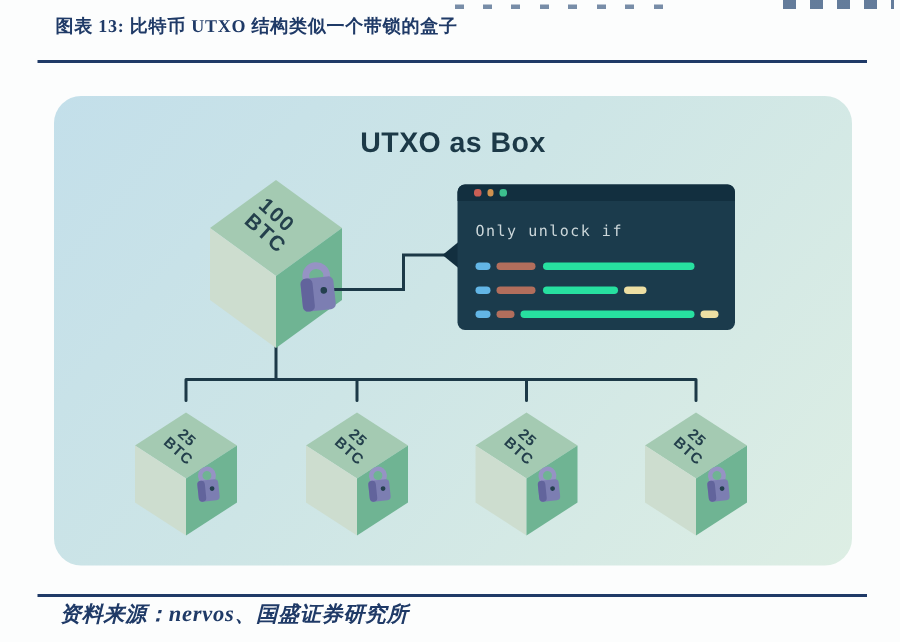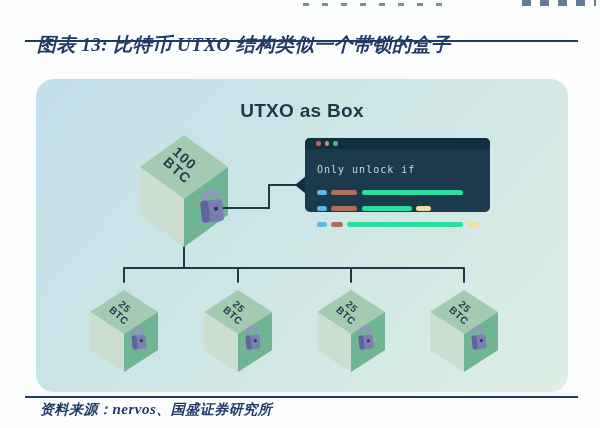--- a/index.html
+++ b/index.html
@@ -9,43 +9,42 @@
     font-family:"Liberation Sans",sans-serif;
   }
   
   .top-clip-a{position:absolute;top:3px;left:303px;width:150px;height:3px;
     background:repeating-linear-gradient(90deg,#31517a 0 6px,transparent 6px 19px);opacity:.65;}
   .top-clip-b{position:absolute;top:0;left:522px;width:74px;height:6px;
     background:repeating-linear-gradient(90deg,#31517a 0 9px,transparent 9px 18px);opacity:.75;}
 
   .fig-title{
     position:absolute;left:37px;top:9px;
-    font-family:"Liberation Serif",serif;font-style:italic;font-weight:bold;
-    font-size:19px;color:var(--accent-navy);letter-spacing:.5px;white-space:nowrap;margin-top:23px;
+    font-family:"Liberation Serif",serif;font-weight:bold;
+    font-size:12px;color:var(--accent-navy);letter-spacing:.5px;white-space:nowrap;
   }
   .rule{position:absolute;left:25px;width:553px;height:2px;background:var(--accent-navy);}
   .rule-top{top:40px;}
   .rule-bottom{top:396px;}
 
   .card{
     position:absolute;left:36px;top:64px;width:532px;height:313px;border-radius:18px;
     background:linear-gradient(130deg,var(--card-bg-start) 0%,#cde5e6 45%,var(--card-bg-end) 100%);
-    margin-top:15px;
   }
   .card-title{
     position:absolute;top:21px;left:0;width:100%;text-align:center;
     font-size:19px;font-weight:bold;color:var(--ink);letter-spacing:.3px;
   }
   .diagram-svg{position:absolute;left:0;top:0;}
   .cube-label{font-family:"Liberation Sans",sans-serif;font-weight:bold;fill:#24404c;text-anchor:middle;}
   .cube-label.big{font-size:14px;letter-spacing:1px;}
   .cube-label.small{font-size:10px;letter-spacing:.5px;}
 
   .terminal{
-    position:absolute;left:269px;top:59px;width:185px;height:74px;
+    position:absolute;left:269px;top:59px;width:185px;height:97px;
     background:var(--terminal-bg);border-radius:5px;
   }
   .term-bar{
     height:11px;background:var(--terminal-bar);border-radius:5px 5px 0 0;
     display:flex;align-items:center;gap:4px;padding-left:11px;
   }
   .dot{width:4.5px;height:4.5px;border-radius:50%;}
   .term-heading{
     position:absolute;left:12px;top:26px;
     font-family:"DejaVu Sans Mono",monospace;font-size:10px;letter-spacing:1px;

